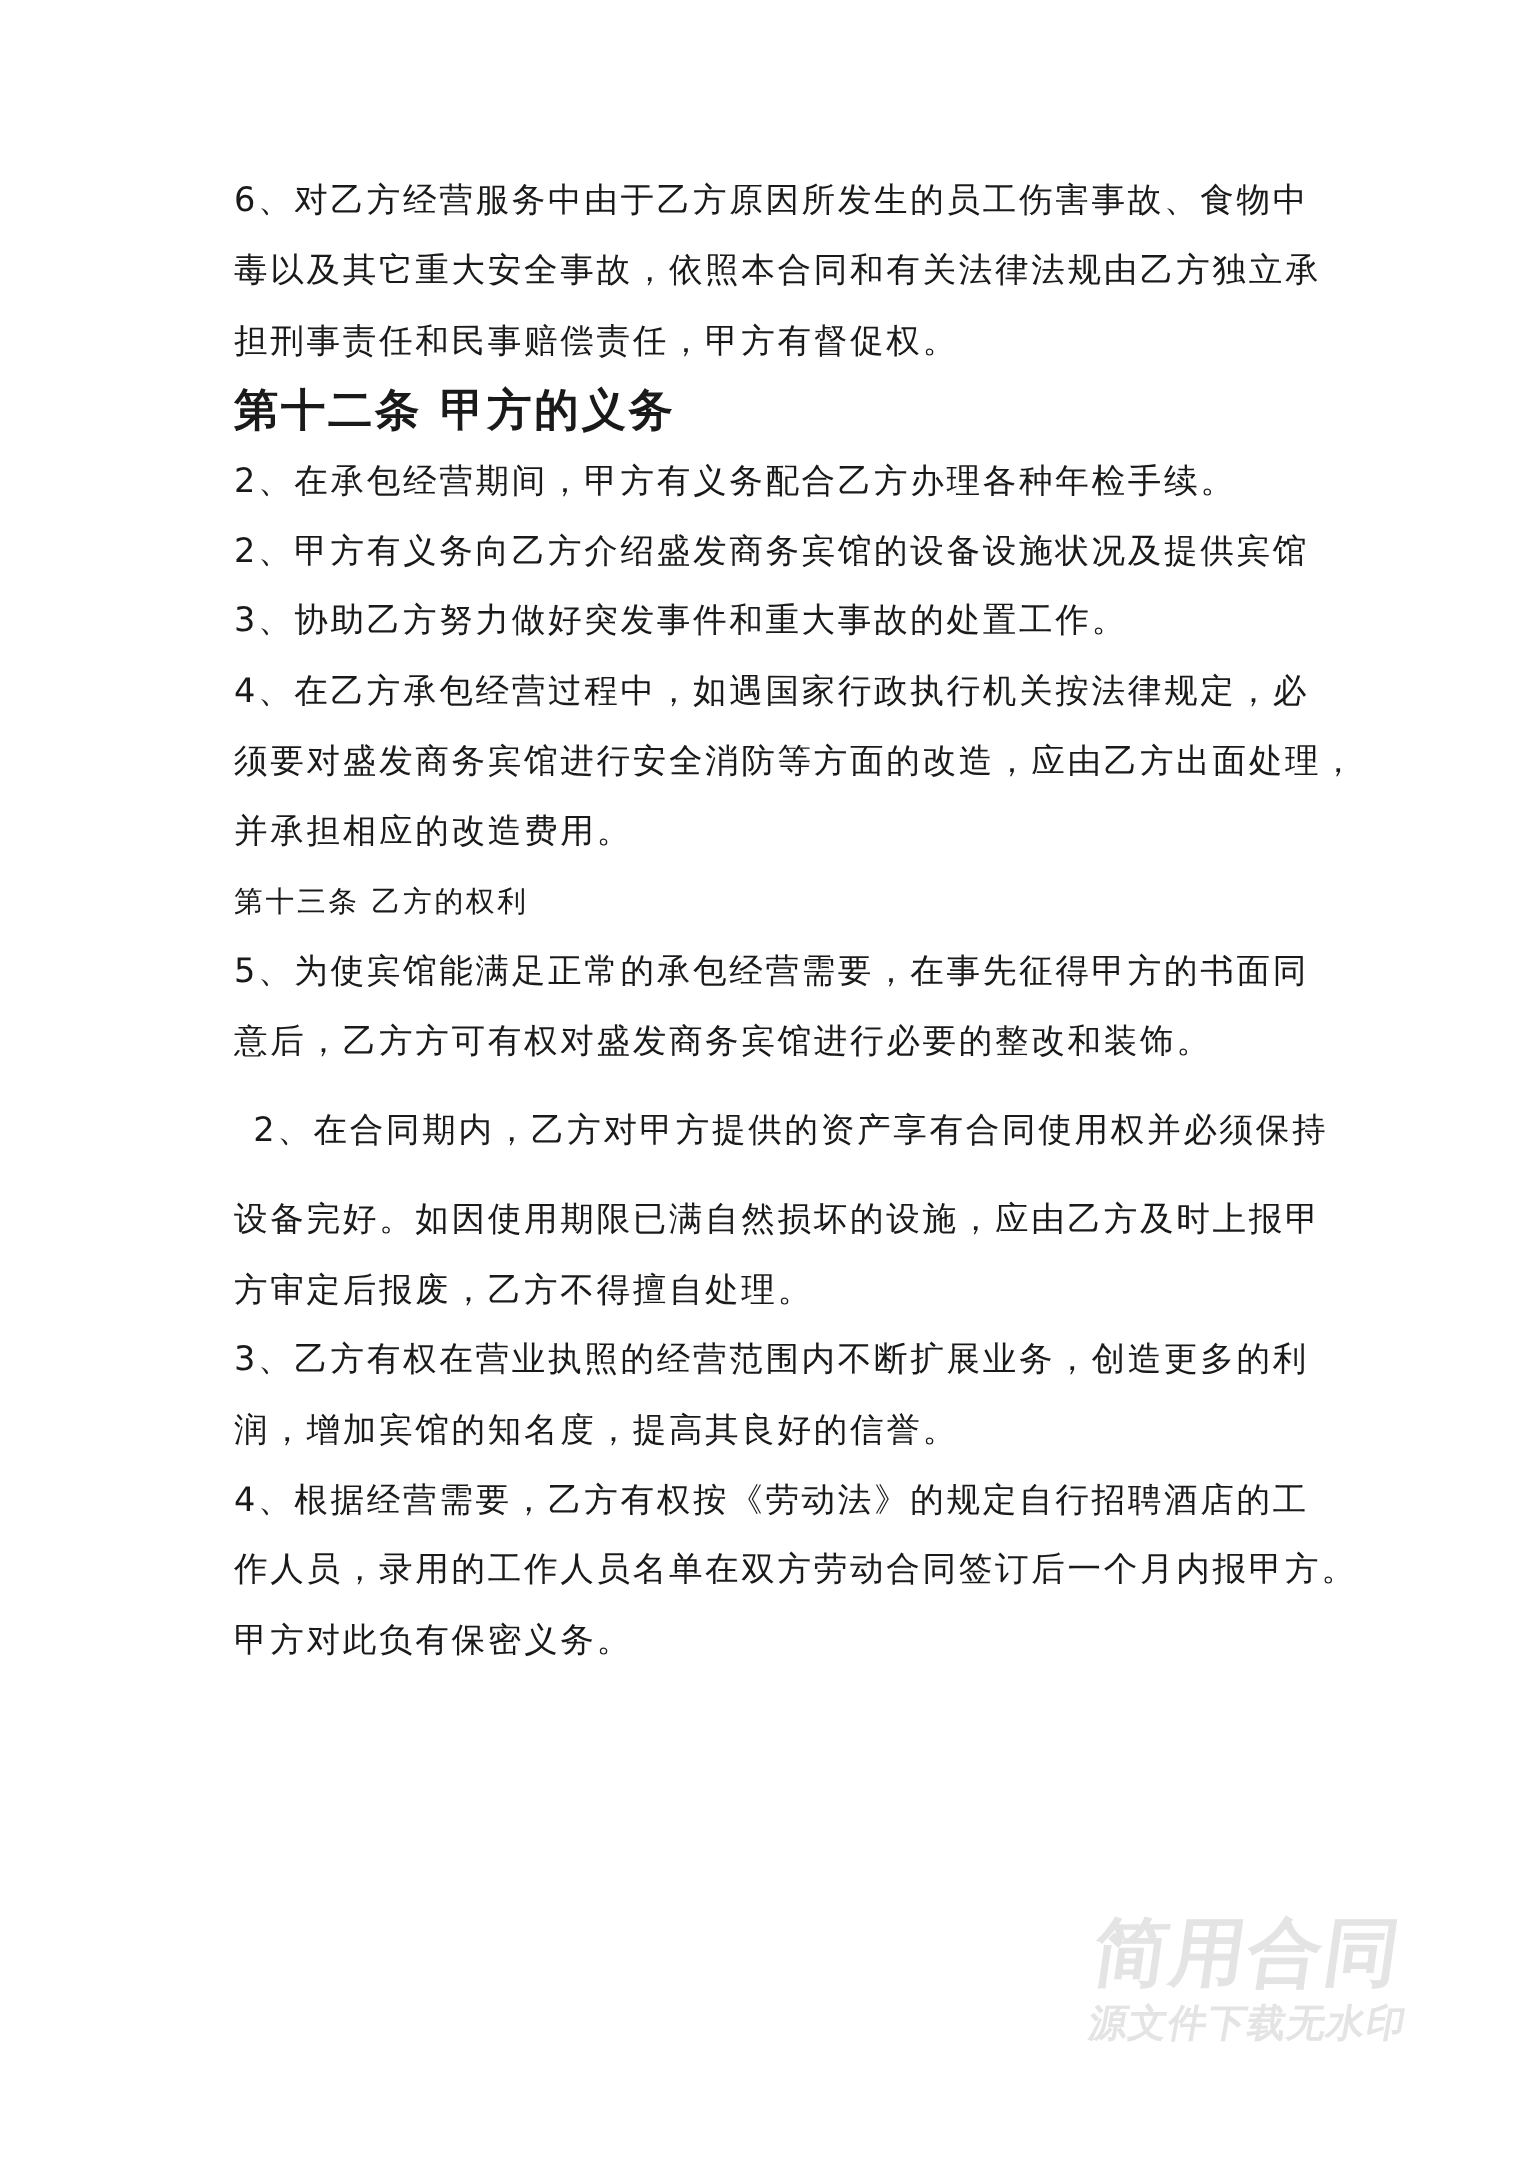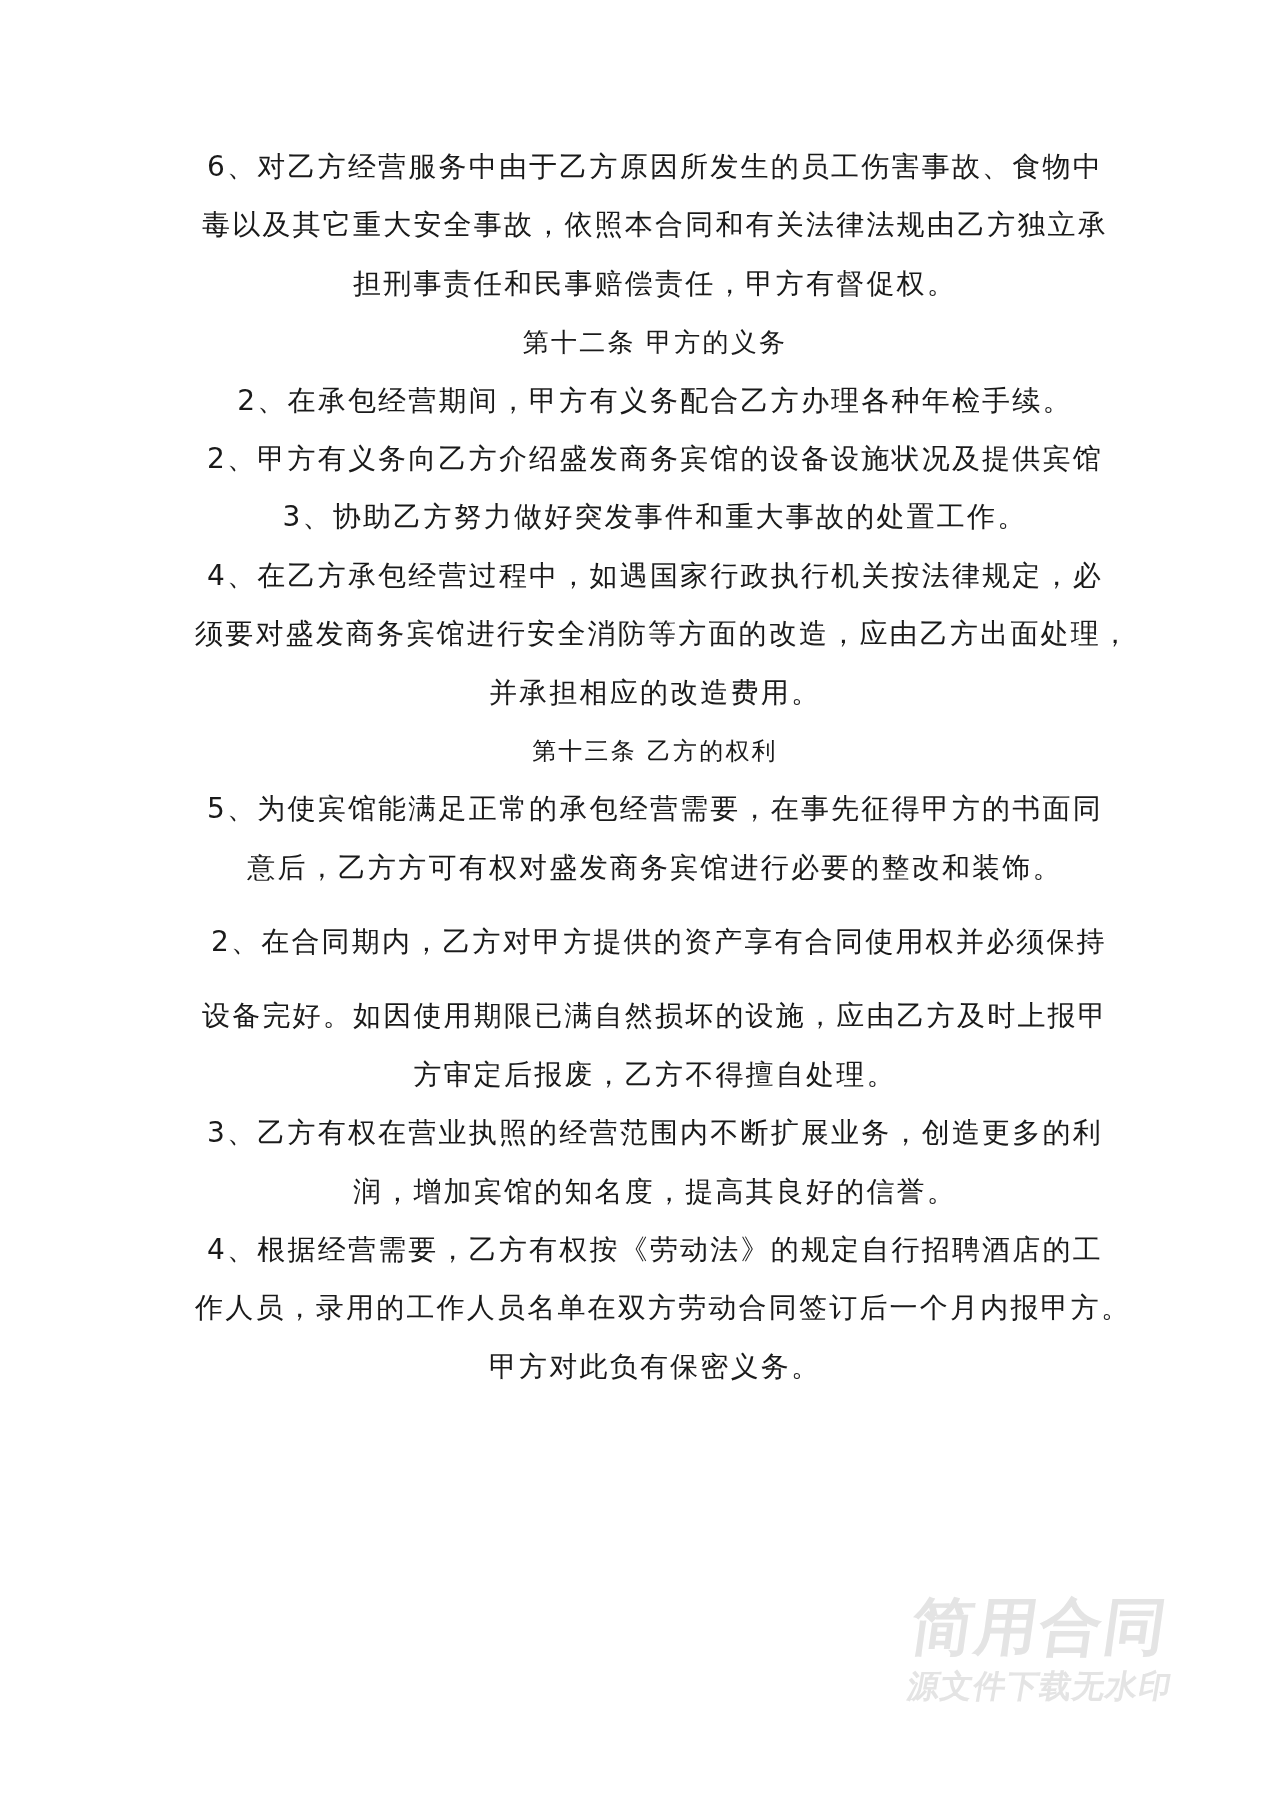--- a/index.html
+++ b/index.html
@@ -21,21 +21,20 @@
       font-family: "DejaVu Sans", "Liberation Sans", sans-serif;
       font-size: 28px;
       line-height: 58.4px;
       color: #1a1a1a;
       letter-spacing: 2.2px;
     }
     .line {
       display: block;
       white-space: nowrap;
       height: 58.4px;
-      text-align: center;
     }
     .watermark {
       position: absolute;
       left: 880px;
       top: 1590px;
       width: 320px;
       text-align: center;
       color: #e4e4e4;
       font-family: "DejaVu Sans", "Liberation Sans", sans-serif;
       font-weight: bold;
@@ -54,21 +53,21 @@
       transform: skewX(-10deg);
     }
   </style>
 </head>
 <body>
 
 <div class="page">
   <p class="line" style="margin:0">6、对乙方经营服务中由于乙方原因所发生的员工伤害事故、食物中</p>
   <p class="line" style="margin:0">毒以及其它重大安全事故，依照本合同和有关法律法规由乙方独立承</p>
   <p class="line" style="margin:0">担刑事责任和民事赔偿责任，甲方有督促权。</p>
-  <h2 class="line" style="margin:0;font-size:26px;font-weight:normal">第十二条 甲方的义务</h2>
+  <h2 class="line" style="margin:0;font-size:37px;font-weight:bold">第十二条 甲方的义务</h2>
   <p class="line" style="margin:0">2、在承包经营期间，甲方有义务配合乙方办理各种年检手续。</p>
   <p class="line" style="margin:0">2、甲方有义务向乙方介绍盛发商务宾馆的设备设施状况及提供宾馆</p>
   <p class="line" style="margin:0">3、协助乙方努力做好突发事件和重大事故的处置工作。</p>
   <p class="line" style="margin:0">4、在乙方承包经营过程中，如遇国家行政执行机关按法律规定，必</p>
   <p class="line" style="margin:0">须要对盛发商务宾馆进行安全消防等方面的改造，应由乙方出面处理，</p>
   <p class="line" style="margin:0">并承担相应的改造费用。</p>
   <h2 class="line" style="margin:0;font-size:24px;font-weight:normal">第十三条 乙方的权利</h2>
   <p class="line" style="margin:0">5、为使宾馆能满足正常的承包经营需要，在事先征得甲方的书面同</p>
   <p class="line" style="margin:0">意后，乙方方可有权对盛发商务宾馆进行必要的整改和装饰。</p>
   <p class="line" style="margin:16px">2、在合同期内，乙方对甲方提供的资产享有合同使用权并必须保持</p>

